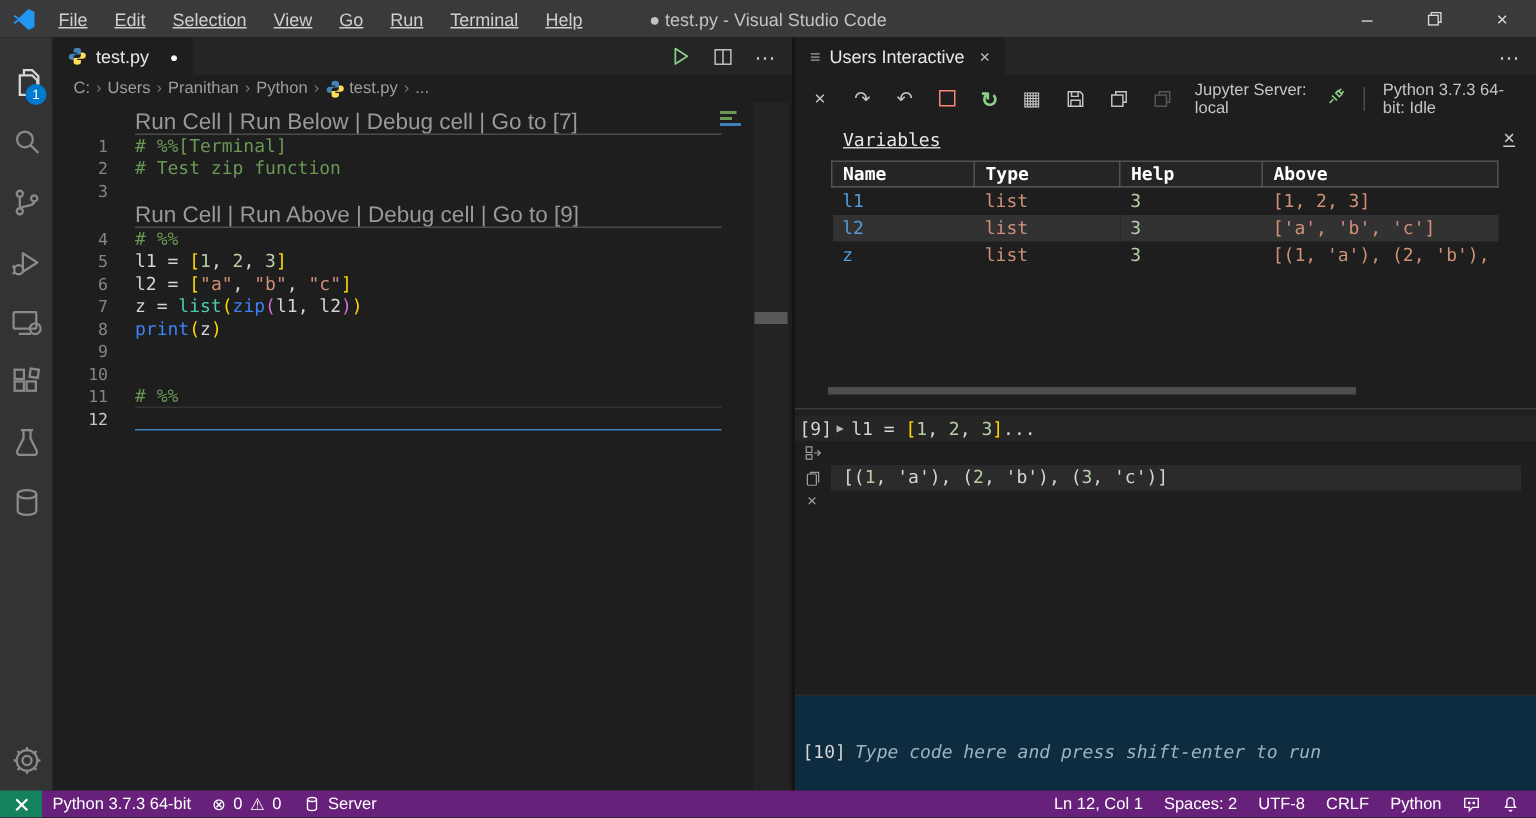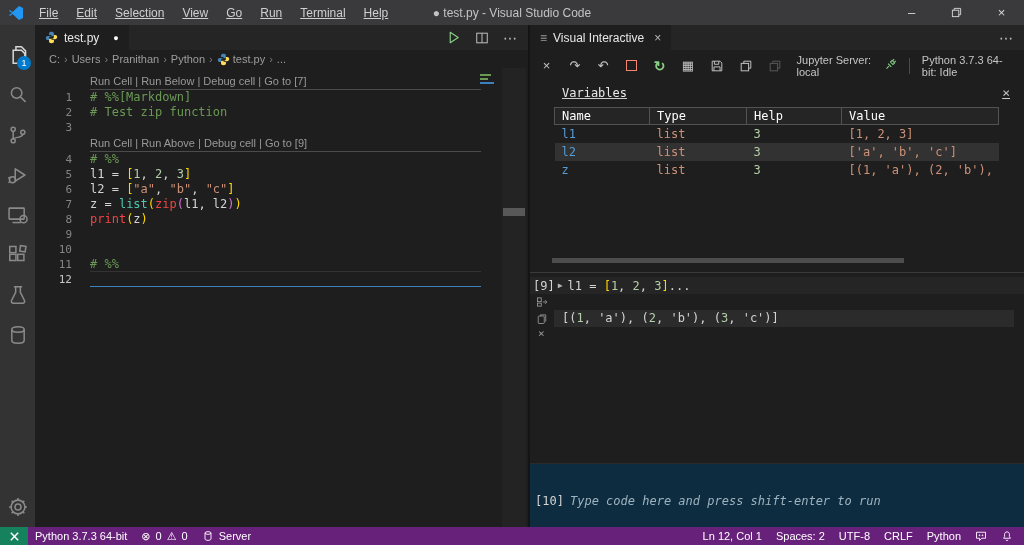--- a/index.html
+++ b/index.html
@@ -39,25 +39,25 @@
   .breadcrumb { height:18px; display:flex; align-items:center; gap:3px; padding-left:14px; font-size:11px; color:#9d9d9d; background:#1e1e1e; }
   .crumb-sep { color:#7a7a7a; font-size:11px; padding:0 1px; }
 
   .code-area { flex:1; position:relative; padding-top:5px;
                font-family:"DejaVu Sans Mono","Liberation Mono",monospace; font-size:12px; }
   .code-row { display:flex; height:15px; line-height:15px; position:relative; }
   .code-row.lens { height:17px; line-height:17px; }
   .gutter { width:55px; padding-right:18px; text-align:right; color:#858585; font-size:11px; flex:none; }
   .code-row.active .gutter { color:#c6c6c6; }
   .content { position:relative; white-space:pre; }
-  .lens-text { font-family:"Liberation Sans",sans-serif; font-size:11px; color:#999999; }
+  .lens-text { font-family:"Liberation Sans",sans-serif; font-size:15px; color:#999999; }
   .rule { position:absolute; left:55px; width:391px; height:1px; bottom:0; }
   .rule.gray { background:#4b4b4b; } .rule.blue { background:#3e7fbd; } .rule.faint { background:#333333; }
   .tk-cmt{color:#6a9955} .tk-pln{color:#d4d4d4} .tk-num{color:#b5cea8} .tk-str{color:#ce9178}
-  .tk-bky{color:#ffd700} .tk-bkp{color:#d670d6} .tk-fnt{color:#4ec9b0} .tk-fny{color:#ef4444}
+  .tk-bky{color:#ffd700} .tk-bkp{color:#d670d6} .tk-fnt{color:#4ec9b0} .tk-fny{color:#3b82f6}
 
   .minimap { position:absolute; top:6px; right:28px; width:20px; height:420px; }
   .mm-dash { height:2px; margin-bottom:2px; }
   .scrollbar-v { position:absolute; top:0; right:2px; width:24px; height:100%; background:#232323; }
   .scroll-thumb { position:absolute; top:140px; left:1px; right:1px; height:8px; background:#585858; }
 
   
   .interactive-panel { flex:1; position:relative; background:#1e1e1e; }
   .ipanel-tab { background:#1e1e1e; display:flex; align-items:center; gap:6px; padding:0 10px; font-size:12px; color:#e8e8e8; }
   .tab-glyph { color:#9d9d9d; font-size:12px; }
@@ -72,21 +72,21 @@
   .tb-divider { width:1px; height:16px; background:#4a4a4a; margin:0 4px; }
   .plug svg { width:13px; height:13px; stroke:#89d185; fill:none; stroke-width:1.3; }
 
   .variables { position:absolute; top:60px; left:0; right:0; padding:0 12px 0 24px;
                font-family:"DejaVu Sans Mono","Liberation Mono",monospace; }
   .vars-title-row { display:flex; align-items:flex-end; margin-left:8px; margin-bottom:7px;text-decoration:underline; }
   .vars-title { font-size:12px; color:#e8e8e8; }
   .vars-close { margin-left:auto; margin-right:2px; color:#c5c5c5; font-size:13px; }
   table.vars { border-collapse:collapse; table-layout:fixed; width:445px; font-size:12px; }
   table.vars th { border:1px solid #525252; background:#252526; color:#ffffff; text-align:left;
-                  font-weight:normal; padding:1px 7px; height:17px; }
+                  font-weight:bold; padding:1px 7px; height:17px; }
   table.vars td { padding:1px 7px; height:18px; white-space:nowrap; overflow:hidden; }
   tr.vrow.hl { background:rgba(255,255,255,.09); }
   .c-name{color:#569cd6} .c-type{color:#ce9178} .c-count{color:#b5cea8} .c-value{color:#ce9178}
 
   .hscroll { position:absolute; top:233px; left:22px; width:352px; height:5px; background:#4d4d4d; }
 
   .cells { position:absolute; top:247px; left:0; right:0; border-top:1px solid #3a3a3a; padding-top:4px;
            font-family:"DejaVu Sans Mono","Liberation Mono",monospace; font-size:12px; color:#d4d4d4; }
   .cell-code-row { display:flex; align-items:center; height:17px; background:rgba(255,255,255,.03); padding-left:3px; }
   .cell-prompt { color:#d4d4d4; }
@@ -256,21 +256,21 @@
       </div>
       <div class="code-area">
         <div id="code-rows">
             <div class="code-row lens">
               <div class="gutter"></div>
               <div class="content"><span class="lens-text">Run Cell | Run Below | Debug cell | Go to [7]</span></div>
               <div class="rule gray"></div>
             </div>
             <div class="code-row">
               <div class="gutter">1</div>
-              <div class="content"><span class="tk-cmt"># %%[Markdown]</span></div>
+              <div class="content"><span class="tk-cmt"># %%[Terminal]</span></div>
             </div>
             <div class="code-row">
               <div class="gutter">2</div>
               <div class="content"><span class="tk-cmt"># Test zip function</span></div>
             </div>
             <div class="code-row">
               <div class="gutter">3</div>
               <div class="content"></div>
             </div>
             <div class="code-row lens">
@@ -325,21 +325,21 @@
         <div class="scrollbar-v">
           <div class="scroll-thumb"></div>
         </div>
       </div>
     </div>
 
     <div class="interactive-panel">
       <div class="tabbar">
         <div class="ipanel-tab">
           <span class="tab-glyph">≡</span>
-          <span>Visual Interactive</span>
+          <span>Users Interactive</span>
           <span class="tab-close">×</span>
         </div>
         <div class="editor-actions">
           <span class="icon-more">⋯</span>
         </div>
       </div>
 
       <div class="itoolbar">
         <span class="tb-icon">×</span>
         <span class="tb-icon">↷</span>
@@ -389,21 +389,21 @@
               <col style="width:95px">
               <col style="width:97px">
               <col style="width:95px">
               <col>
             </colgroup>
           <thead>
               <tr id="vars-head">
                 <th>Name</th>
                 <th>Type</th>
                 <th>Help</th>
-                <th>Value</th>
+                <th>Above</th>
               </tr>
             </thead>
           <tbody id="vars-body">
               <tr class="vrow">
                 <td class="c-name">l1</td>
                 <td class="c-type">list</td>
                 <td class="c-count">3</td>
                 <td class="c-value">[1, 2, 3]</td>
               </tr>
               <tr class="vrow hl">

